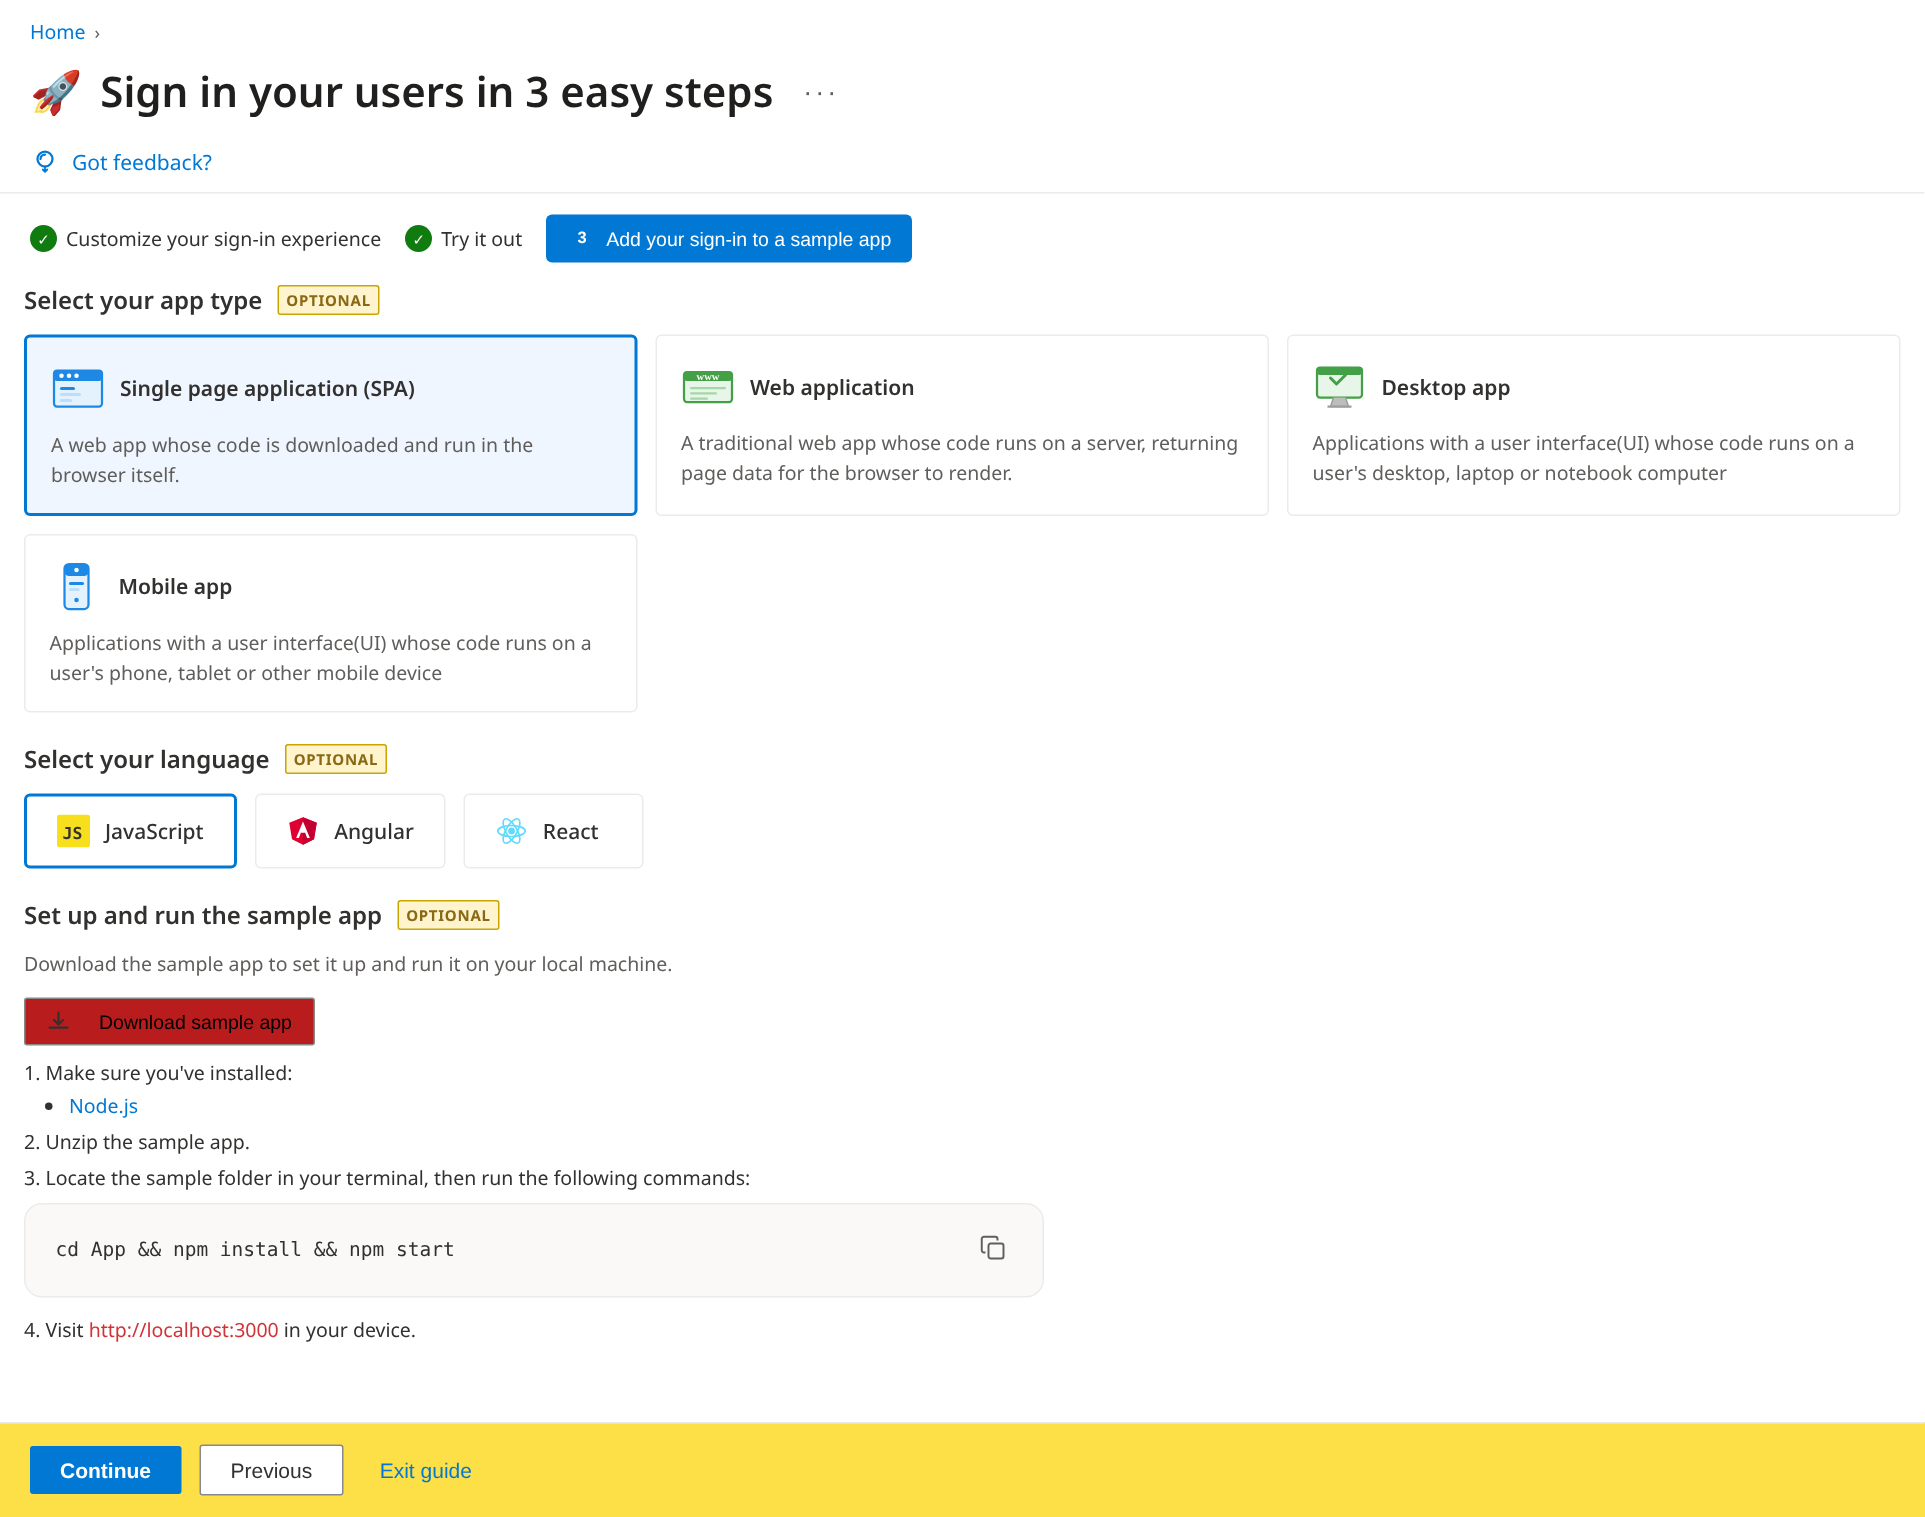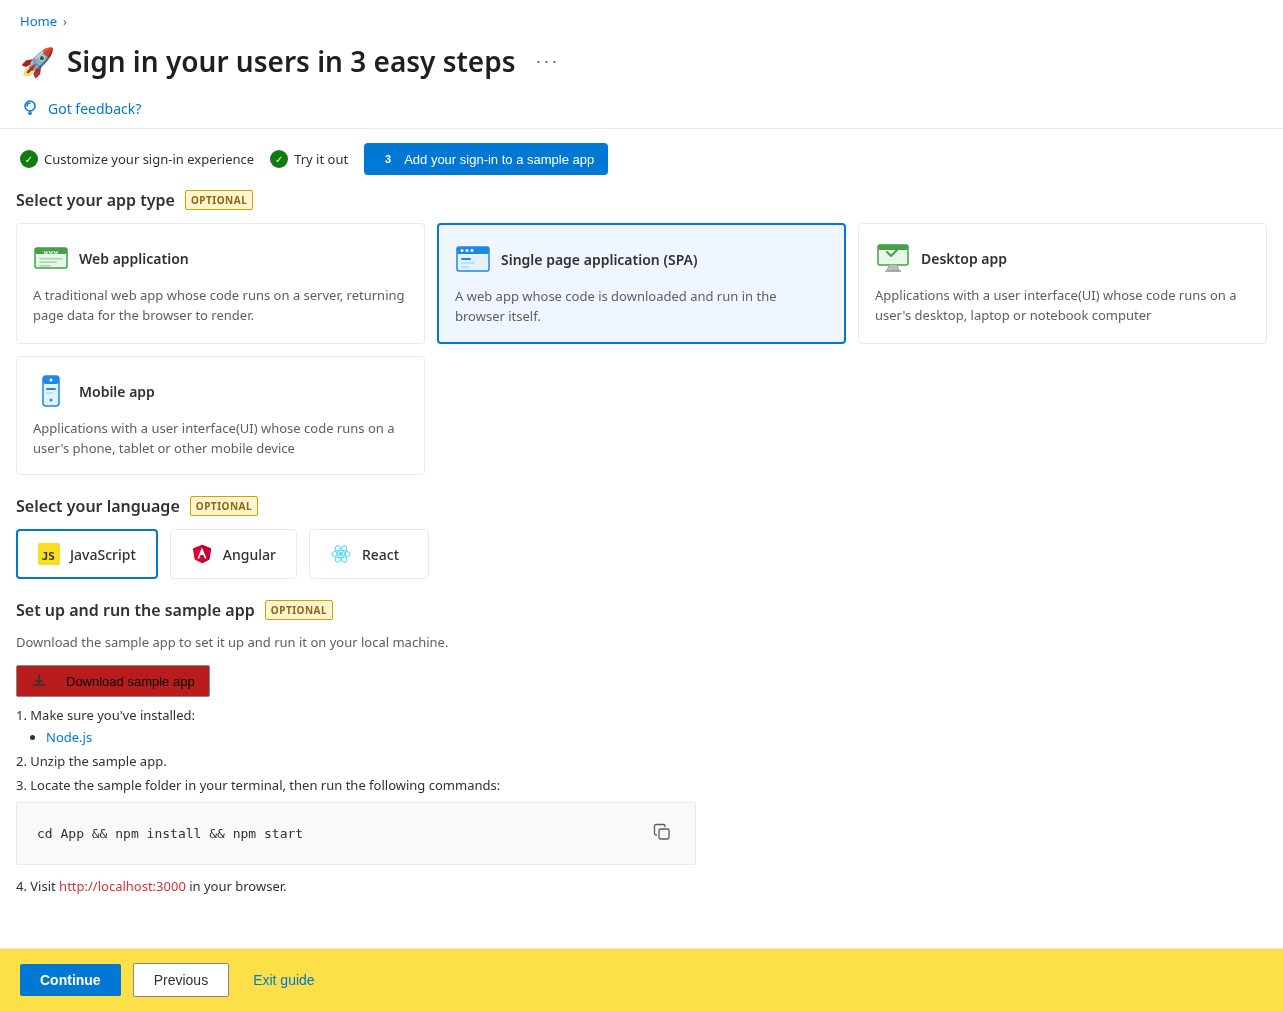--- a/index.html
+++ b/index.html
@@ -242,21 +242,21 @@
     }
 
     .step-item-outer {
       margin-bottom: 6px;
       font-size: 13px;
     }
 
     .code-block {
       background: #faf9f8;
       border: 1px solid #edebe9;
-      border-radius: 1px;
+      border-radius: 12px;
       padding: 16px 20px;
       font-family: 'Cascadia Code', 'Consolas', monospace;
       font-size: 13px;
       color: #323130;
       margin: 8px 0 12px 0;
       display: flex;
       justify-content: space-between;
       align-items: center;
       max-width: 680px;
     }
@@ -356,55 +356,55 @@
 </div>
 
 <div class="main-content">
 
   <div class="section-title">
     <span>Select your app type</span>
     <span class="optional-badge">OPTIONAL</span>
   </div>
 
   <div class="app-type-grid">
-
-    <div class="app-type-card">
-      <div class="app-type-card-header">
-        <svg class="icon-webapp" viewBox="0 0 36 36" xmlns="http://www.w3.org/2000/svg">
-          <rect x="2" y="8" width="32" height="20" rx="2" fill="#e8f5e9" stroke="#43a047" stroke-width="1.5"></rect>
-          <rect x="2" y="8" width="32" height="6" rx="2" fill="#43a047"></rect>
-          <text x="18" y="13.5" font-size="7" fill="white" text-anchor="middle" font-family="serif" font-weight="bold">www</text>
-          <rect x="6" y="18" width="24" height="1.5" rx="0.75" fill="#a5d6a7"></rect>
-          <rect x="6" y="21.5" width="18" height="1.5" rx="0.75" fill="#a5d6a7"></rect>
-          <rect x="6" y="25" width="12" height="1.5" rx="0.75" fill="#a5d6a7"></rect>
-        </svg>
-        <span class="app-type-card-title">Web application</span>
-      </div>
-      <p class="app-type-card-desc">A traditional web app whose code runs on a server, returning page data for the browser to render.</p>
-    </div>
 
     <div class="app-type-card selected">
       <div class="app-type-card-header">
         <svg class="icon-spa" viewBox="0 0 36 36" xmlns="http://www.w3.org/2000/svg">
           <rect x="2" y="6" width="32" height="24" rx="2" fill="#e3f2fd" stroke="#1e88e5" stroke-width="1.5"></rect>
           <rect x="2" y="6" width="32" height="7" rx="2" fill="#1e88e5"></rect>
           <circle cx="7" cy="9.5" r="1.5" fill="white"></circle>
           <circle cx="12" cy="9.5" r="1.5" fill="white"></circle>
           <circle cx="17" cy="9.5" r="1.5" fill="white"></circle>
           <rect x="6" y="17" width="10" height="2" rx="1" fill="#1e88e5"></rect>
           <rect x="6" y="21" width="14" height="2" rx="1" fill="#bbdefb"></rect>
           <rect x="6" y="25" width="8" height="2" rx="1" fill="#bbdefb"></rect>
         </svg>
         <span class="app-type-card-title">Single page application (SPA)</span>
       </div>
       <p class="app-type-card-desc">A web app whose code is downloaded and run in the browser itself.</p>
     </div>
 
     <div class="app-type-card">
       <div class="app-type-card-header">
+        <svg class="icon-webapp" viewBox="0 0 36 36" xmlns="http://www.w3.org/2000/svg">
+          <rect x="2" y="8" width="32" height="20" rx="2" fill="#e8f5e9" stroke="#43a047" stroke-width="1.5"></rect>
+          <rect x="2" y="8" width="32" height="6" rx="2" fill="#43a047"></rect>
+          <text x="18" y="13.5" font-size="7" fill="white" text-anchor="middle" font-family="serif" font-weight="bold">www</text>
+          <rect x="6" y="18" width="24" height="1.5" rx="0.75" fill="#a5d6a7"></rect>
+          <rect x="6" y="21.5" width="18" height="1.5" rx="0.75" fill="#a5d6a7"></rect>
+          <rect x="6" y="25" width="12" height="1.5" rx="0.75" fill="#a5d6a7"></rect>
+        </svg>
+        <span class="app-type-card-title">Web application</span>
+      </div>
+      <p class="app-type-card-desc">A traditional web app whose code runs on a server, returning page data for the browser to render.</p>
+    </div>
+
+    <div class="app-type-card">
+      <div class="app-type-card-header">
         <svg class="icon-desktop" viewBox="0 0 36 36" xmlns="http://www.w3.org/2000/svg">
           <rect x="3" y="5" width="30" height="20" rx="2" fill="#e8f5e9" stroke="#43a047" stroke-width="1.5"></rect>
           <rect x="3" y="5" width="30" height="5" rx="2" fill="#43a047"></rect>
           <polyline points="14,25 12,31 24,31 22,25" fill="#bdbdbd" stroke="#9e9e9e" stroke-width="1"></polyline>
           <line x1="10" y1="31" x2="26" y2="31" stroke="#9e9e9e" stroke-width="1.5"></line>
           <polyline points="12,12 16,16 22,10" fill="none" stroke="#43a047" stroke-width="2" stroke-linecap="round" stroke-linejoin="round"></polyline>
         </svg>
         <span class="app-type-card-title">Desktop app</span>
       </div>
       <p class="app-type-card-desc">Applications with a user interface(UI) whose code runs on a user's desktop, laptop or notebook computer</p>
@@ -496,21 +496,21 @@
       <code>cd App &amp;&amp; npm install &amp;&amp; npm start</code>
       <button class="copy-btn" title="Copy">
         <svg width="18" height="18" viewBox="0 0 18 18" fill="none">
           <rect x="6" y="6" width="10" height="10" rx="1.5" stroke="#605e5c" stroke-width="1.3"></rect>
           <path d="M4 12H3a1.5 1.5 0 01-1.5-1.5V3A1.5 1.5 0 013 1.5h7.5A1.5 1.5 0 0112 3v1" stroke="#605e5c" stroke-width="1.3"></path>
         </svg>
       </button>
     </div>
 
     <p class="visit-line">
-      <span>4. Visit </span><a href="#" class="localhost-link">http://localhost:3000</a><span> in your browser.</span>
+      <span>4. Visit </span><a href="#" class="localhost-link">http://localhost:3000</a><span> in your device.</span>
     </p>
   </div>
 
 </div>
 
 <div class="footer-bar">
   <button class="btn-primary">Continue</button>
   <button class="btn-secondary">Previous</button>
   <button class="btn-link">Exit guide</button>
 </div>

